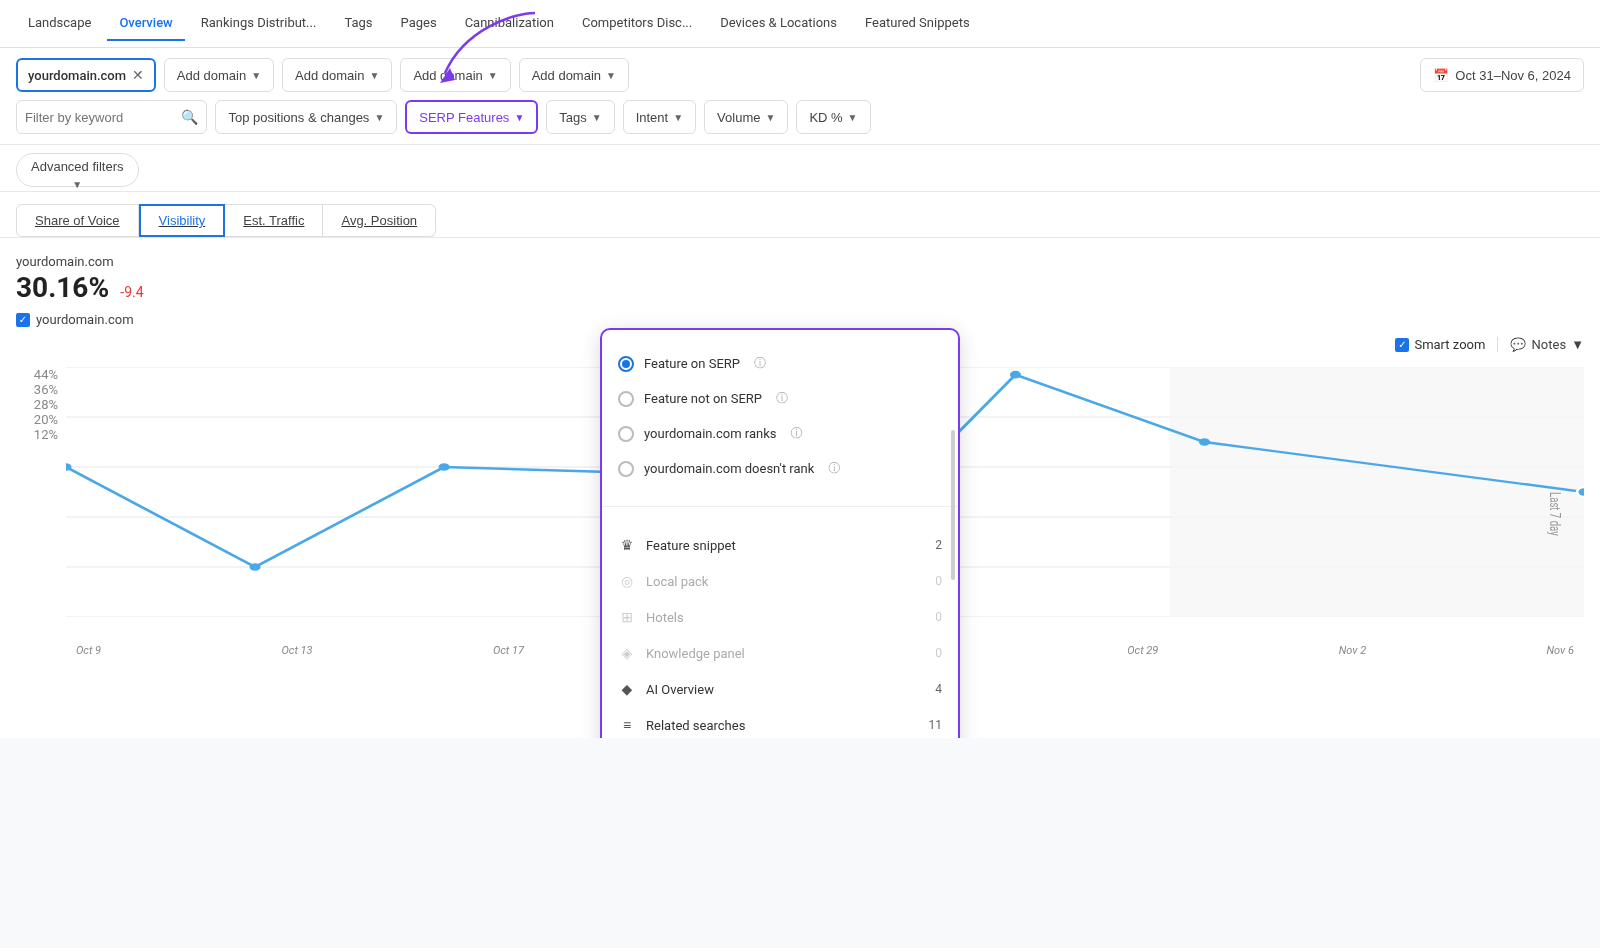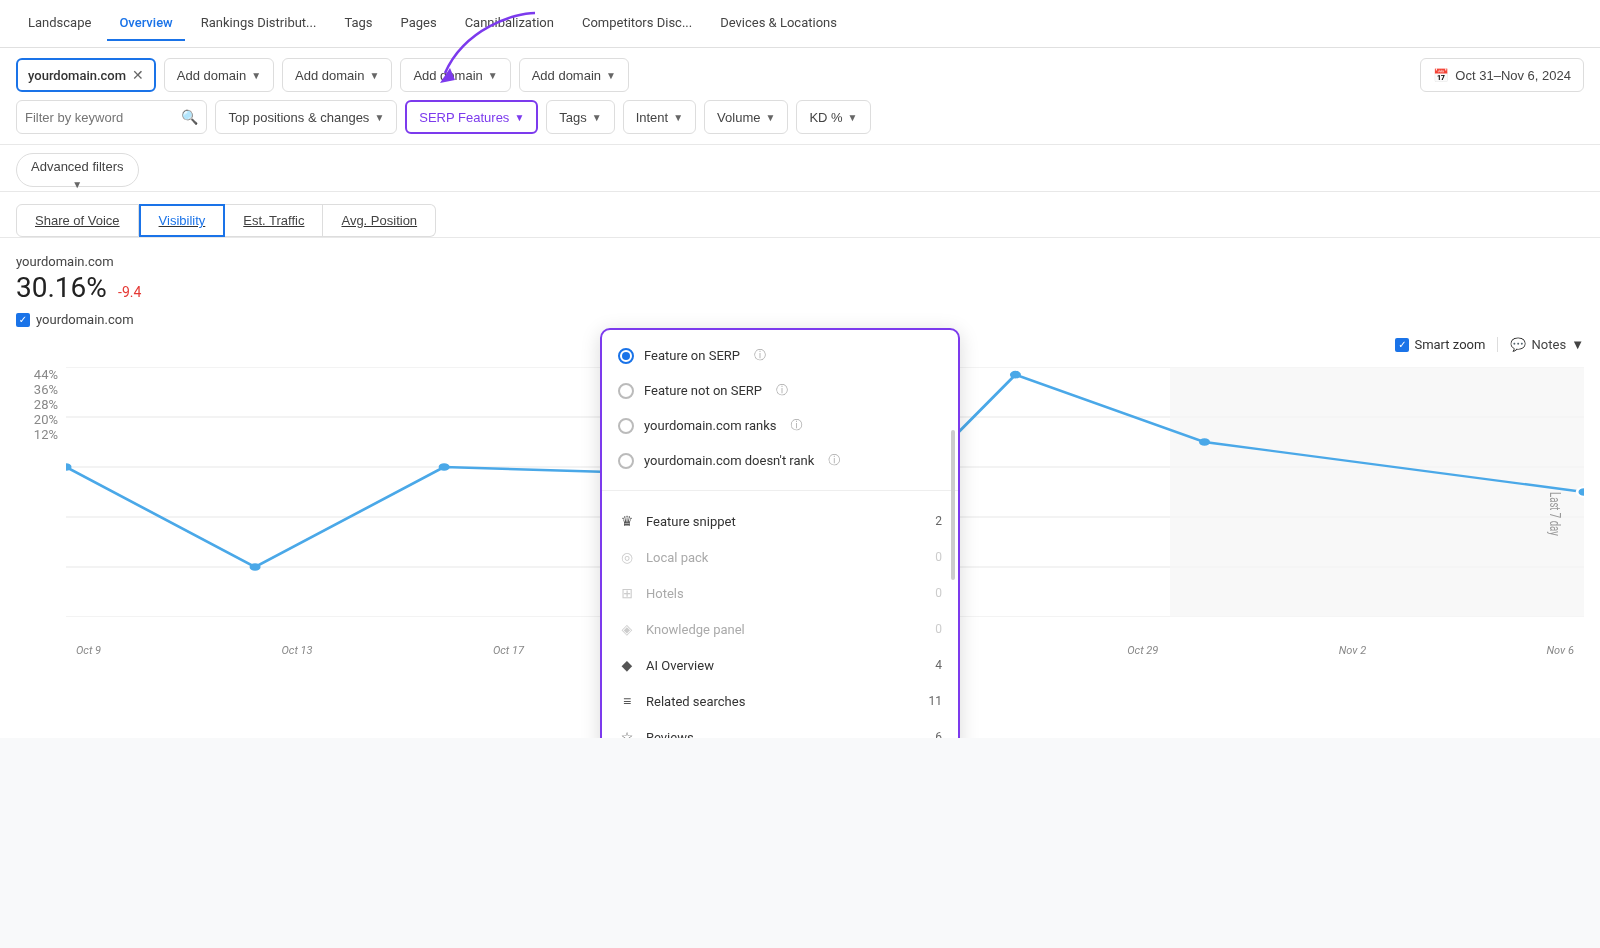--- a/index.html
+++ b/index.html
@@ -42,21 +42,21 @@
     .metric-tab:last-child { border-radius: 0 6px 6px 0; }
     .metric-tab + .metric-tab { border-left: none; }
     .metric-tab.active { background: #fff; border: 2px solid #1a73e8; color: #1a73e8; font-weight: 500; z-index: 1; position: relative; }
 
     
     .main-content { padding: 16px; position: relative; }
 
     
     .domain-stats { margin-bottom: 8px; }
     .domain-name { font-size: 13px; color: #444; margin-bottom: 2px; }
-    .domain-pct { font-size: 28px; font-weight: 400; color: #222; display: inline; }
+    .domain-pct { font-size: 28px; font-weight: 700; color: #222; display: inline; }
     .domain-change { font-size: 14px; color: #e53935; margin-left: 8px; margin-top: 8px; }
     .domain-legend { display: flex; align-items: center; gap: 6px; margin-top: 8px; font-size: 13px; color: #444; }
 
     
     .chart-container { position: relative; width: 100%; height: 320px; background: #fff; }
     .chart-controls { position: absolute; top: 0; right: 0; display: flex; align-items: center; gap: 12px; font-size: 13px; }
     .smart-zoom { display: flex; align-items: center; gap: 5px; }
     .checkbox-blue { width: 14px; height: 14px; background: #1a73e8; border-radius: 2px; display: inline-flex; align-items: center; justify-content: center; color: #fff; font-size: 10px; }
     .notes-btn { display: flex; align-items: center; gap: 5px; cursor: pointer; color: #444; border-left: 1px solid #ddd; padding-left: 12px; }
 
@@ -66,21 +66,21 @@
     
     .chart-xaxis { position: absolute; bottom: 0; left: 50px; right: 0; display: flex; justify-content: space-between; align-items: flex-start; padding: 0 10px; font-size: 11px; color: #888; font-style: italic; }
 
     
     .chart-svg-wrap { position: absolute; left: 50px; right: 0; top: 30px; bottom: 40px; }
 
     
     .dropdown-overlay { position: absolute; top: 205px; left: 580px; background: #fff; border: 2px solid #7c3aed; border-radius: 10px; width: 360px; box-shadow: 0 4px 20px rgba(0,0,0,0.15); z-index: 100; overflow: hidden; }
 
     
-    .dropdown-section { padding: 8px 0; }
+    .dropdown-section { padding: 16px 0; }
     .dropdown-item { display: flex; align-items: center; gap: 10px; padding: 9px 16px; cursor: pointer; font-size: 13px; color: #333; }
     .dropdown-item.disabled { color: #aaa; cursor: default; }
     .dropdown-item .item-count { margin-left: auto; color: #666; font-size: 12px; }
     .dropdown-item.disabled .item-count { color: #ccc; }
     .dropdown-divider { height: 1px; background: #eee; margin: 4px 0; }
 
     
     .radio-outer { width: 16px; height: 16px; border-radius: 50%; border: 2px solid #1a73e8; display: inline-flex; align-items: center; justify-content: center; flex-shrink: 0; }
     .radio-inner { width: 8px; height: 8px; border-radius: 50%; background: #1a73e8; }
     .radio-empty { width: 16px; height: 16px; border-radius: 50%; border: 2px solid #bbb; flex-shrink: 0; }
@@ -102,20 +102,21 @@
 
 <nav class="top-nav">
   <span class="nav-item">Landscape</span>
   <span class="nav-item active">Overview</span>
   <span class="nav-item">Rankings Distribut...</span>
   <span class="nav-item">Tags</span>
   <span class="nav-item">Pages</span>
   <span class="nav-item">Cannibalization</span>
   <span class="nav-item">Competitors Disc...</span>
   <span class="nav-item">Devices &amp; Locations</span>
+  <span class="nav-item">Featured Snippets</span>
 </nav>
 
 <div class="toolbar">
   <div class="toolbar-row">
 
     <div class="domain-pill">
       <span>yourdomain.com</span>
       <span class="close-x">✕</span>
     </div>
 

